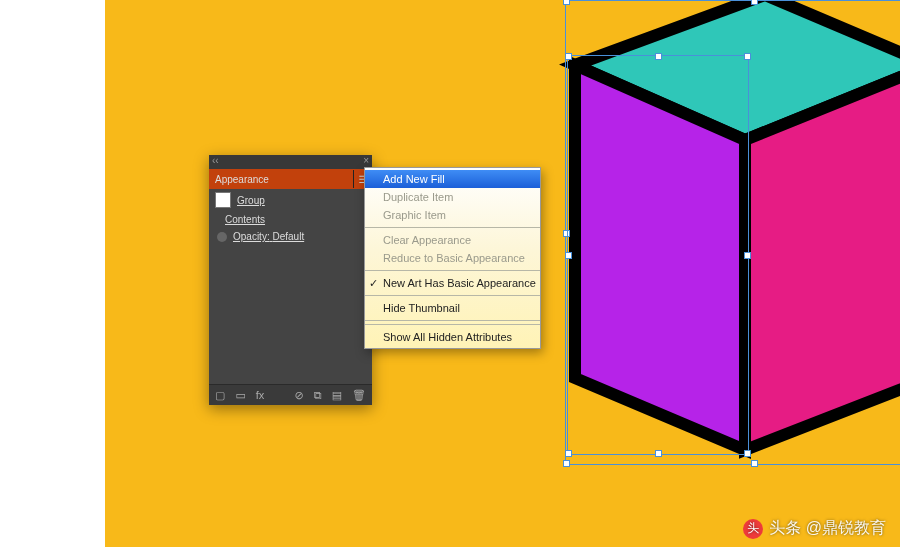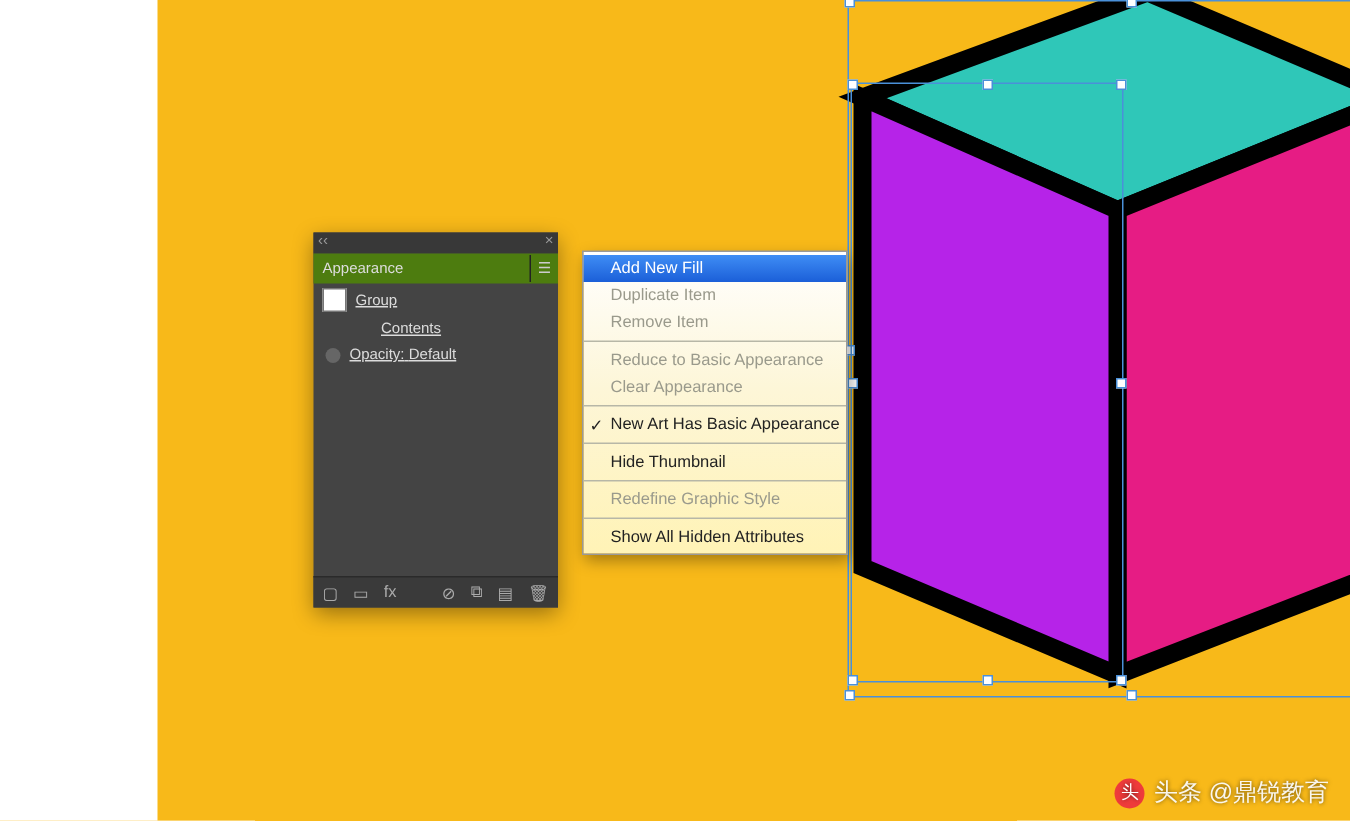--- a/index.html
+++ b/index.html
@@ -82,21 +82,21 @@
   .panel .titlebar {
     background: #383838;
     height: 14px;
     display: flex;
     justify-content: space-between;
     padding: 0 3px;
     color: #999;
   }
   .panel .tabrow {
     height: 20px;
-    background: #4d7c0f;
+    background: #c2410c;
     display: flex;
     align-items: center;
     justify-content: space-between;
   }
   .panel .tab {
     color: #ddd;
     padding: 4px 6px;
     font-size: 10px;
   }
   .panel .menu-btn {
@@ -109,21 +109,21 @@
     display: flex;
     align-items: center;
     padding: 3px 6px;
     gap: 6px;
   }
   .panel .swatch {
     width: 14px; height: 14px; border: 1px solid #777;
     background: #fff;
   }
   .panel .row .txt { color: #dcdcdc; text-decoration: underline; }
-  .panel .row.sub { padding-left: 45px; color: #bbb; }
+  .panel .row.sub { padding-left: 16px; color: #bbb; }
   .panel .row.opacity {
     padding-left: 8px;
   }
   .panel .row.opacity .eye {
     width: 10px; height: 10px; background: #666; border-radius: 50%;
   }
   .panel .footer {
     position: absolute;
     bottom: 0; left: 0; right: 0;
     height: 20px;
@@ -136,21 +136,21 @@
     color: #888;
   }
   .panel .footer .ico {
     font-size: 11px;
     color: #aaa;
   }
 
   
   .flyout {
     position: absolute;
-    left: 388px;
+    left: 364px;
     top: 167px;
     width: 175px;
     background: linear-gradient(to bottom, #ffffff 0%, #fdf6d8 45%, #fff3b6 100%);
     border: 1px solid #999;
     box-shadow: 2px 4px 10px rgba(0,0,0,0.35);
     font-size: 11px;
     color: #222;
     padding: 2px 0;
   }
   .flyout .mi {
@@ -250,25 +250,24 @@
     <span class="ico">⊘</span>
     <span class="ico">⧉</span>
     <span class="ico">▤</span>
     <span class="ico">🗑</span>
   </div>
 </div>
 
 <div class="flyout" id="flyout">
     <div class="mi highlight">Add New Fill</div>
     <div class="mi disabled">Duplicate Item</div>
-    <div class="mi disabled">Remove Item</div>
-    <div class="sep"></div>
+    <div class="mi disabled">Graphic Item</div>
+    <div class="sep"></div>
+    <div class="mi disabled">Clear Appearance</div>
     <div class="mi disabled">Reduce to Basic Appearance</div>
-    <div class="mi disabled">Clear Appearance</div>
     <div class="sep"></div>
     <div class="mi check">New Art Has Basic Appearance</div>
     <div class="sep"></div>
     <div class="mi">Hide Thumbnail</div>
     <div class="sep"></div>
-    <div class="mi disabled">Redefine Graphic Style</div>
     <div class="sep"></div>
     <div class="mi">Show All Hidden Attributes</div>
   </div>
 
 </body></html>

